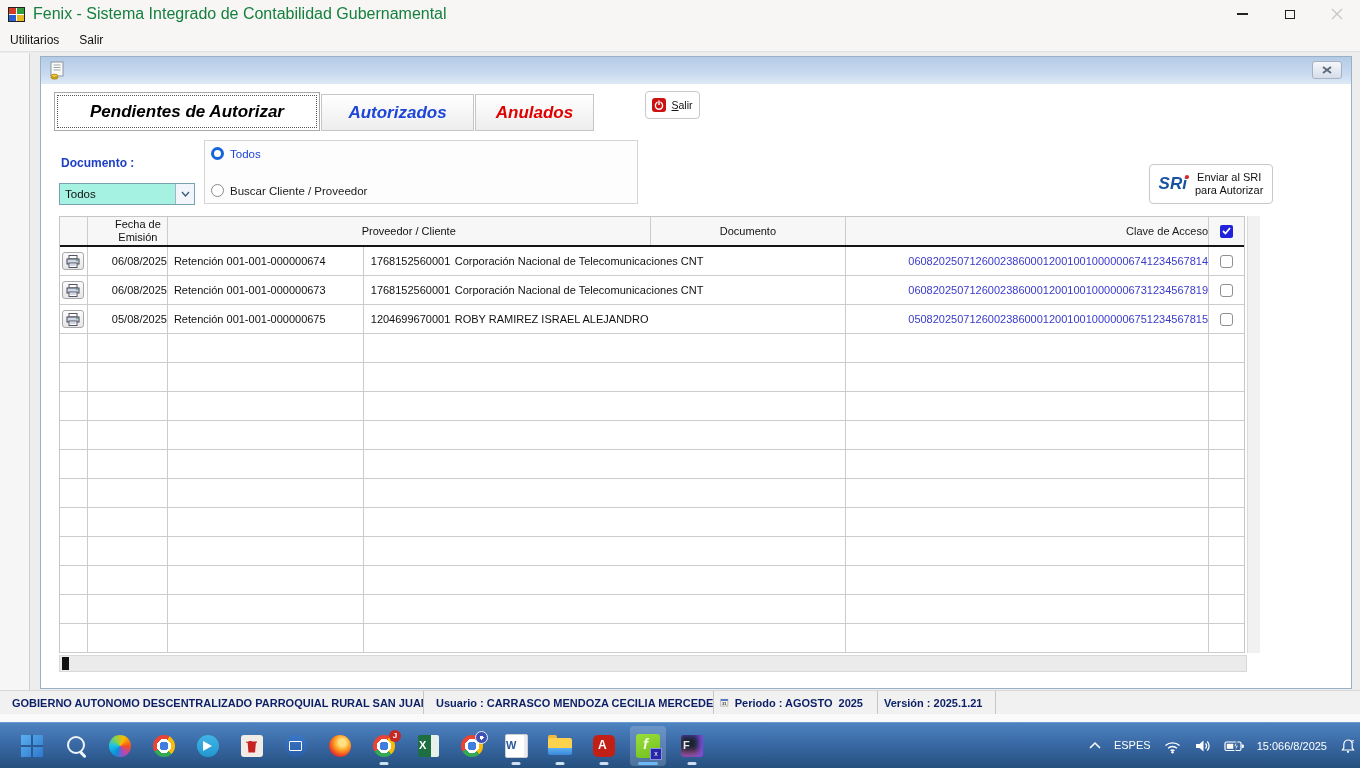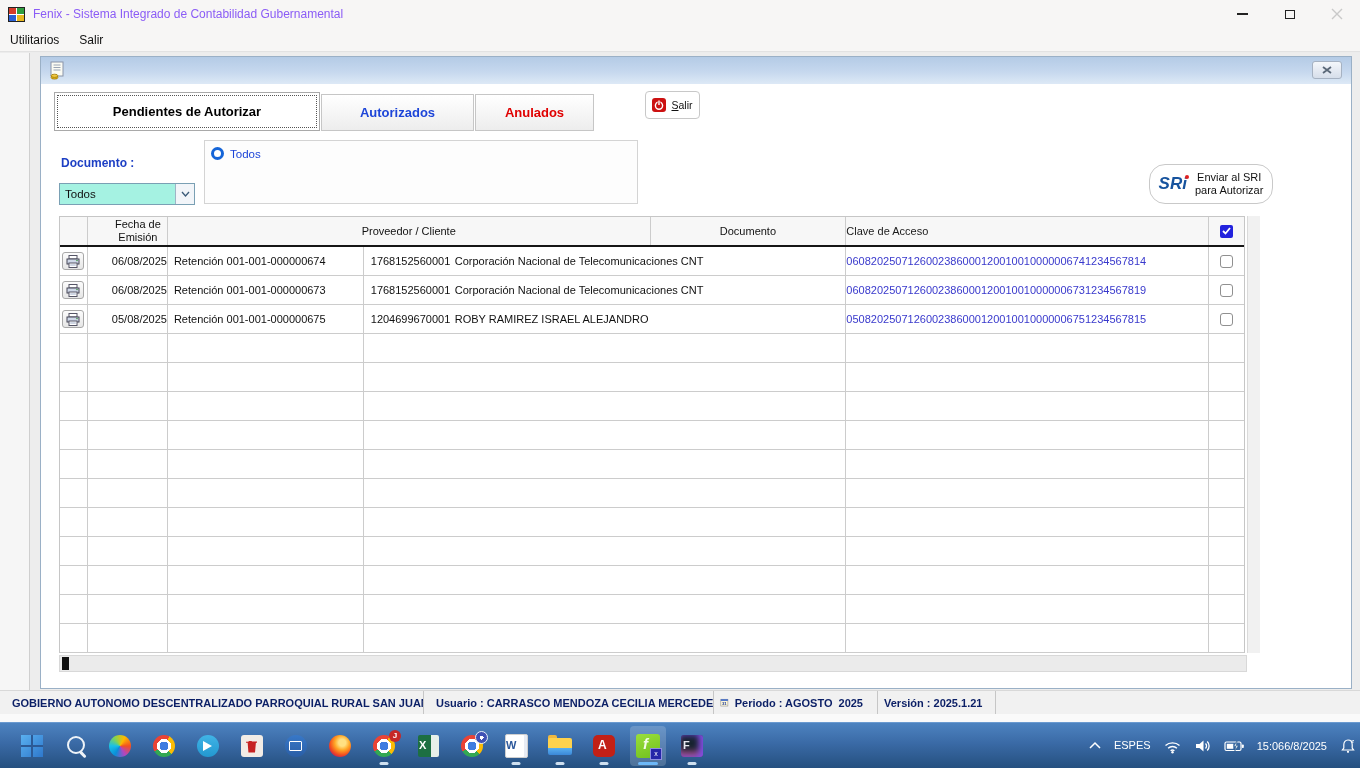--- a/index.html
+++ b/index.html
@@ -2,42 +2,42 @@
 <html><head>
 <meta charset="utf-8">
 <style>
   * { box-sizing: border-box; margin: 0; padding: 0; }
   body { margin: 0; font-family: "Liberation Sans", sans-serif; }
   .screen { position: relative; width: 1360px; height: 768px; background: #ececec; overflow: hidden; font-family: "Liberation Sans", sans-serif; }
 
   
   .titlebar { position: absolute; left: 0; top: 0; width: 1360px; height: 28px; background: #f7f6f5; display: flex; align-items: center; }
   .app-icon { margin-left: 8px; width: 17px; height: 15px; display: inline-block; }
-  .title-text { margin-left: 8px; font-size: 12px; color: #8b5cf6; }
+  .title-text { margin-left: 8px; font-size: 16px; color: #15803d; }
   .win-controls { position: absolute; right: 0; top: 0; height: 28px; display: flex; }
   .win-btn { width: 47px; height: 28px; display: flex; align-items: center; justify-content: center; }
   .glyph-min { width: 11px; height: 1.5px; background: #222; }
   .glyph-max { width: 10px; height: 9px; border: 1.3px solid #222; }
 
   
   .menubar { position: absolute; left: 0; top: 28px; width: 1360px; height: 24px; background: #f7f6f5; border-bottom: 1px solid #e2e2e2; display: flex; align-items: center; }
   .menu-item { padding: 0 10px; font-size: 12px; color: #111; height: 100%; display: flex; align-items: center; }
 
   
   .mdi { position: absolute; left: 0; top: 53px; width: 1360px; height: 637px; background: #ededed; }
   .left-strip { position: absolute; left: 0; top: 0; width: 30px; height: 637px; background: #f6f6f6; border-right: 1px solid #cfcfcf; }
 
   
   .child { position: absolute; left: 40px; top: 56px; width: 1312px; height: 633px; background: #ffffff; border: 1px solid #9ab0c6; }
   .child-titlebar { position: absolute; left: 0; top: 0; width: 100%; height: 27px; background: linear-gradient(180deg, #b4cbe6 0%, #c6d8ee 55%, #dde9f6 100%); }
   .doc-icon { position: absolute; left: 7px; top: 4px; }
   .child-close { position: absolute; right: 9px; top: 4px; width: 30px; height: 18px; background: linear-gradient(#f4f7fb, #d6deea); border: 1px solid #a6b2c2; border-radius: 3px; display: flex; align-items: center; justify-content: center; }
 
   
-  .tab { position: absolute; display: flex; align-items: center; justify-content: center; font-weight: bold; font-size: 13px; }
+  .tab { position: absolute; display: flex; align-items: center; justify-content: center; font-weight: bold; font-size: 17px; font-style: italic; }
   .tab-active { left: 13px; top: 35px; width: 266px; height: 39px; background: #fff; border: 1px solid #a9a9a9; outline: 1px dotted #555; outline-offset: -4px; color: #000; }
   .tab-2 { left: 280px; top: 37px; width: 153px; height: 37px; }
   .tab-3 { left: 434px; top: 37px; width: 119px; height: 37px; }
   .tab-inactive { background: linear-gradient(180deg, #ffffff, #ededed); border: 1px solid #c6c6c6; }
 
   
   .salir-btn { position: absolute; left: 604px; top: 34px; width: 55px; height: 28px; background: #fff; border: 1px solid #c8c8c8; border-radius: 4px; display: flex; align-items: center; justify-content: center; gap: 5px; cursor: default; }
   .salir-label { display: block; font-size: 10.5px; color: #111; }
   .salir-label::first-letter { text-decoration: underline; }
 
@@ -47,37 +47,37 @@
   .combo-value { flex: 1; font-size: 11.5px; color: #111; padding-left: 5px; }
   .combo-arrow { width: 19px; height: 100%; background: #f2f5f9; border-left: 1px solid #9fb4c6; display: flex; align-items: center; justify-content: center; }
   .radio-panel { position: absolute; left: 163px; top: 83px; width: 434px; height: 64px; background: #fdfdfd; border: 1px solid #d4d4d4; padding: 4px 6px; display: flex; flex-direction: column; justify-content: space-between; }
   .radio-row { display: flex; align-items: center; gap: 6px; height: 17px; }
   .radio-circle { width: 13px; height: 13px; border-radius: 50%; border: 1px solid #8a8a8a; background: #fff; flex: 0 0 13px; }
   .radio-circle.checked { border: 3.5px solid #1565d8; }
   .radio-label { font-size: 11.5px; color: #1a1a1a; }
   .radio-label.blue { color: #1d45d8; }
 
   
-  .sri-btn { position: absolute; left: 1108px; top: 107px; width: 124px; height: 40px; background: #fff; border: 1px solid #c9c9c9; border-radius: 16px; display: flex; align-items: center; justify-content: center; gap: 8px; }
+  .sri-btn { position: absolute; left: 1108px; top: 107px; width: 124px; height: 40px; background: #fff; border: 1px solid #c9c9c9; border-radius: 4px; display: flex; align-items: center; justify-content: center; gap: 8px; }
   .sri-logo { position: relative; font-weight: bold; font-style: italic; font-size: 17px; color: #17539e; }
   .sri-logo::after { content: ''; position: absolute; top: 1px; right: -2px; width: 4px; height: 4px; border-radius: 50%; background: #e02020; }
   .sri-text { font-size: 11px; color: #111; text-align: center; line-height: 13px; }
 
   
   .grid { position: absolute; left: 18px; top: 159px; width: 1186px; border: 1px solid #c6c6c6; border-bottom: none; background: #fff; }
   .g-header { display: flex; height: 30px; background: #f7f7f7; border-bottom: 2px solid #151515; }
   .g-row { display: flex; height: 29px; border-bottom: 1px solid #cccccc; background: #fff; }
   .gc { border-right: 1px solid #cccccc; display: flex; align-items: center; overflow: hidden; }
   .hc { justify-content: center; font-size: 11.5px; color: #1a1a1a; text-align: center; line-height: 13px; }
   .c-print { width: 28px; justify-content: center; }
   .c-fecha { width: 80px; justify-content: flex-end; font-size: 11px; color: #111; }
   .c-doc { width: 196px; padding-left: 6px; font-size: 11px; color: #111; }
   .c-prov { width: 483px; padding-left: 7px; font-size: 11px; color: #111; }
   .c-prov .ruc { width: 84px; flex: 0 0 84px; }
-  .c-clave { width: 363px; justify-content: flex-start; font-size: 11px; }
+  .c-clave { width: 363px; justify-content: flex-end; font-size: 11px; }
   .clave-text { color: #3939cc; }
   .c-check { width: 35px; justify-content: center; border-right: none; }
   .print-btn { width: 22px; height: 18px; border: 1px solid #a8a8a8; border-radius: 3px; background: linear-gradient(#fcfcfc, #e6e6e6); display: flex; align-items: center; justify-content: center; padding: 0; }
   .hdr-checkbox { width: 13px; height: 13px; background: #2222dd; border-radius: 2px; display: flex; align-items: center; justify-content: center; }
   .row-checkbox { width: 13px; height: 13px; background: #fff; border: 1px solid #909090; border-radius: 3px; }
   .vscroll { position: absolute; left: 1206px; top: 159px; width: 13px; height: 437px; background: #f1f1f1; border-left: 1px solid #dadada; }
   .hscroll { position: absolute; left: 18px; top: 598px; width: 1188px; height: 17px; background: #ebebeb; border: 1px solid #d8d8d8; }
   .hscroll-thumb { position: absolute; left: 2px; top: 1px; width: 7px; height: 13px; background: #111; }
 
   
@@ -238,20 +238,24 @@
         <svg width="9" height="6" viewBox="0 0 9 6">
             <polyline points="1,1 4.5,5 8,1" fill="none" stroke="#3a5a78" stroke-width="1.3"></polyline>
           </svg>
       </span>
     </div>
     <div class="radio-panel" data-name="date-filter-group">
       <div class="radio-row" data-name="radio-option-todos">
         <span class="radio-circle checked" data-name="radio-selected-icon"></span>
         <span class="radio-label blue" data-name="radio-label">Todos</span>
       </div>
+      <div class="radio-row" data-name="radio-option-buscar-cliente-proveedor">
+        <span class="radio-circle" data-name="radio-icon"></span>
+        <span class="radio-label" data-name="radio-label">Buscar Cliente / Proveedor</span>
+      </div>
     </div>
 
     <div class="sri-btn" data-name="enviar-sri-button">
       <span class="sri-logo" data-name="sri-logo">SRi</span>
       <span class="sri-text" data-name="sri-button-label">
         <span>Enviar al SRI</span><br><span>para Autorizar</span>
       </span>
     </div>
 
     <div class="grid" data-name="documents-table">

